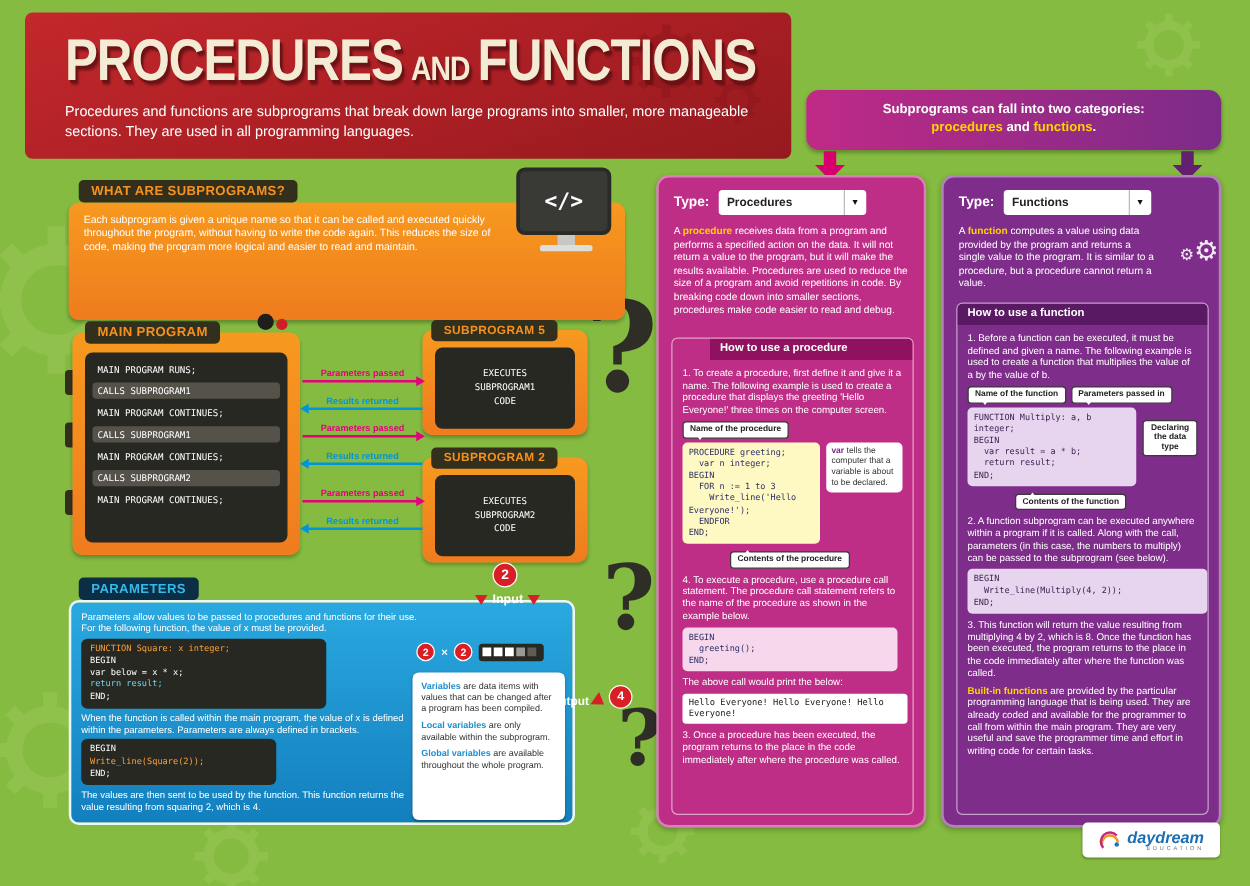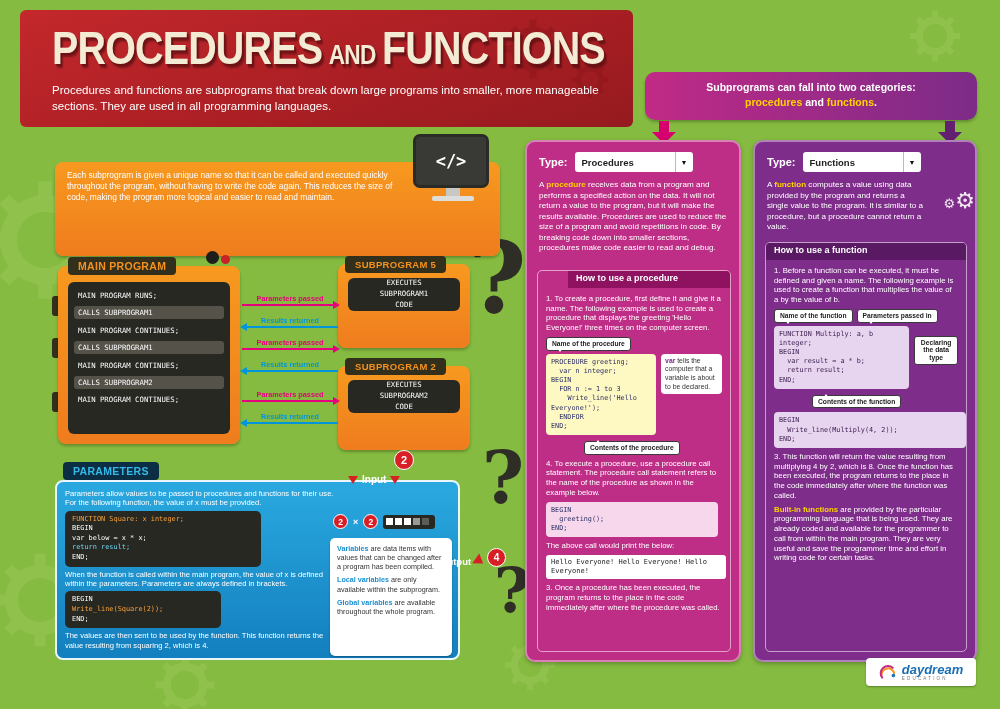--- a/index.html
+++ b/index.html
@@ -47,21 +47,21 @@
   .monitor-base { width:42px; height:5px; background:#dddddb; border-radius:2px; margin:0 auto; }
 
   
   .mp-frame { position:absolute; left:58px; top:266px; width:182px; height:178px; z-index:3; }
   .mp-code { position:absolute; left:68px; top:282px; width:162px; height:152px; padding:7px 6px; z-index:4; font-size:7.3px; }
   .mp-line { padding:2px 4px; margin-bottom:4.4px; white-space:nowrap; }
   .mp-line.call { background:#55524a; border-radius:3px; }
   .clip { position:absolute; width:12px; height:20px; background:#32301d; border-radius:3px; z-index:2; }
   .pin { position:absolute; border-radius:50%; z-index:5; }
   .sub-frame { position:absolute; width:132px; height:84px; z-index:3; }
-  .sub-code { position:absolute; width:112px; padding:0 4px; text-align:center; white-space:pre-line;
+  .sub-code { position:absolute; width:112px; padding:16px 4px; text-align:center; white-space:pre-line;
               font-size:7.3px; line-height:1.5; z-index:4; }
   .flow-arrow { position:absolute; width:96px; text-align:center; font-size:7.3px; font-weight:bold; z-index:4; }
   .flow-arrow .line { position:relative; height:2px; background:currentColor; margin-top:1px; }
   .fa-params { color:#e6007e; }
   .fa-results { color:#0095da; }
   .fa-params .line::after { content:""; position:absolute; right:-2px; top:-3px;
       border-left:7px solid currentColor; border-top:4px solid transparent; border-bottom:4px solid transparent; }
   .fa-results .line::after { content:""; position:absolute; left:-2px; top:-3px;
       border-right:7px solid currentColor; border-top:4px solid transparent; border-bottom:4px solid transparent; }
 
@@ -118,21 +118,21 @@
   .lt-purple-w { background:#e7d4ef; color:#3a1c4e; width:192px; }
   .side-note { background:#fff; border-radius:4px; padding:3px 4px; font-size:6.8px; color:#333; line-height:1.28; width:64px; }
   .hl-purple { color:#7c2b88; font-weight:bold; }
   .out-code { background:#fff; color:#222; border-radius:3px; padding:3px 5px; width:180px;
               font-family:"DejaVu Sans Mono", monospace; font-size:7px; line-height:1.3; margin-bottom:4px; }
   .contents-pill { margin:3px 0 4px 38px; }
   .labels-row { display:flex; gap:4px; margin-bottom:3px; }
 
   
   .logo { position:absolute; left:866px; top:658px; width:110px; height:28px; background:#fff; border-radius:4px;
-          display:flex; align-items:center; justify-content:center; gap:5px; z-index:3; box-shadow:0 1px 2px rgba(0,0,0,.3); }
+          display:flex; align-items:center; justify-content:center; gap:5px; z-index:3; box-shadow:0 1px 2px rgba(0,0,0,.3);text-align:right; }
   .logo-text { display:flex; flex-direction:column; line-height:1; }
   .logo-name { color:#1a6fb5; font-weight:bold; font-style:italic; font-size:13px; }
   .logo-sub { color:#777; font-size:4.5px; letter-spacing:2.2px; margin-top:1px; }
 </style>
 </head>
 <body>
 
 <div class="poster">
 
   <svg width="0" height="0" style="position:absolute">
@@ -193,20 +193,21 @@
   </div>
   <div class="block-arrow ba-pink" style="left:652px;top:121px">
       <div class="shaft"></div>
       <div class="head"></div>
     </div>
   <div class="block-arrow ba-purple" style="left:938px;top:121px">
       <div class="shaft"></div>
       <div class="head"></div>
     </div>
 
+  <div class="tab" style="left:63px;top:144px">WHAT ARE SUBPROGRAMS?</div>
   <section class="sub-body orange">
     <p>Each subprogram is given a unique name so that it can be called and executed quickly throughout the program, without having to write the code again. This reduces the size of code, making the program more logical and easier to read and maintain.</p>
   </section>
   <div class="monitor">
     <div class="monitor-screen">
         <span>&lt;/&gt;</span>
       </div>
     <div class="monitor-stand"></div>
     <div class="monitor-base"></div>
   </div>
@@ -262,21 +263,21 @@
       <div class="code" style="width:156px">
         <span class="cl-wh">BEGIN</span>
         <span class="cl-or">  Write_line(Square(2));</span>
         <span class="cl-wh">END;</span>
       </div>
       <p>The values are then sent to be used by the function. This function returns the value resulting from squaring 2, which is 4.</p>
     </div>
   </section>
 
   <div class="badge" style="left:394px;top:450px;width:20px;height:20px;font-size:11px">2</div>
-  <div class="io-row" style="left:348px;top:474px;font-size:10px">
+  <div class="io-row" style="left:380px;top:474px;font-size:10px">
     <span class="red-tri-down"></span>
     <span>Input</span>
     <span class="red-tri-down"></span>
   </div>
 
   <div class="calc-row">
     <span class="calc-circle">2</span>
     <span class="calc-op">×</span>
     <span class="calc-circle">2</span>
     <span class="proc-bar">
@@ -362,20 +363,21 @@
         </div>
         <div class="code-row">
           <div class="lt-code lt-purple">FUNCTION Multiply: a, b integer;
 BEGIN
   var result = a * b;
   return result;
 END;</div>
           <span class="pill" style="width:46px;white-space:normal;text-align:center;margin-top:10px">Declaring the data type</span>
         </div>
         <span class="pill pt-up contents-pill">Contents of the function</span>
+        <p class="step">2. A function subprogram can be executed anywhere within a program if it is called. Along with the call, parameters (in this case, the numbers to multiply) can be passed to the subprogram (see below).</p>
         <div class="lt-code lt-purple-w" style="margin-bottom:4px">BEGIN
   Write_line(Multiply(4, 2));
 END;</div>
         <p class="step">3. This function will return the value resulting from multiplying 4 by 2, which is 8. Once the function has been executed, the program returns to the place in the code immediately after where the function was called.</p>
         <p class="step"><span class="ylw" style="font-weight:bold">Built-in functions</span><span> are provided by the particular programming language that is being used. They are already coded and available for the programmer to call from within the main program. They are very useful and save the programmer time and effort in writing code for certain tasks.</span></p>
       </div>
     </div>
   </section>
 
   <div class="logo">

